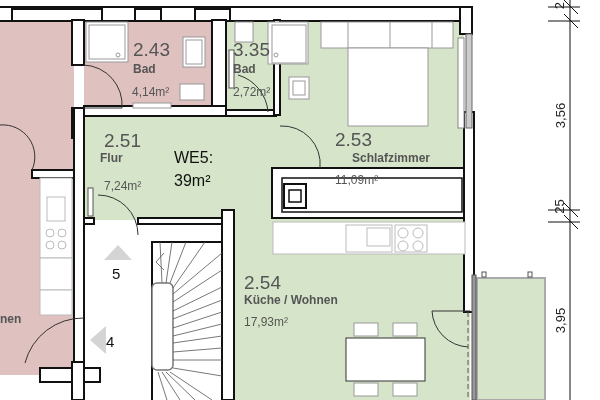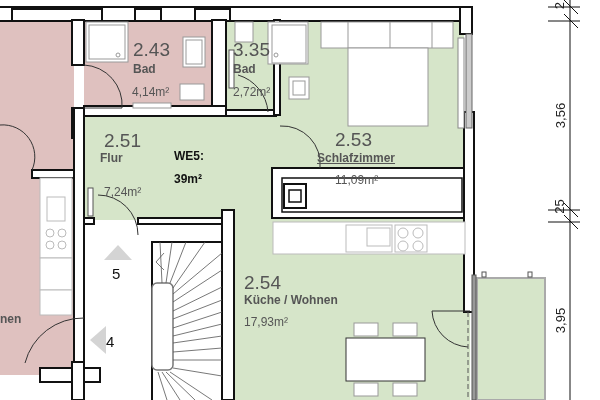--- a/index.html
+++ b/index.html
@@ -2,21 +2,21 @@
 <html><head>
 <meta charset="utf-8">
 <style>
   html,body{margin:0;padding:0;background:#fff;}
   body{width:600px;height:400px;overflow:hidden;position:relative;font-family:"Liberation Sans",sans-serif;}
   #plan{position:absolute;left:0;top:0;width:600px;height:400px;}
   .lbl{position:absolute;font-family:"Liberation Sans",sans-serif;color:#555;line-height:1;white-space:nowrap;}
   .num{font-size:19px;}
   .name{font-size:12px;font-weight:bold;}
   .area{font-size:12px;}
-  .we{color:#111;font-weight:bold;font-size:12px;}
+  .we{color:#111;font-weight:normal;font-size:16px;}
   .dim{position:absolute;font-size:13px;color:#222;transform:rotate(-90deg);transform-origin:center center;white-space:nowrap;}
   .marker{position:absolute;font-size:15px;color:#111;}
 </style>
 </head>
 <body>
 
 <svg id="plan" viewBox="0 0 600 400" xmlns="http://www.w3.org/2000/svg">
 
   <g>
     <rect x="0" y="20" width="74" height="355" fill="#dfc1bf"></rect>
@@ -185,27 +185,27 @@
 <div class="lbl num" style="left:133px;top:40px;">2.43</div>
 <div class="lbl name" style="left:133px;top:63px;">Bad</div>
 <div class="lbl area" style="left:132px;top:86px;">4,14m²</div>
 
 <div class="lbl num" style="left:233px;top:40px;">3.35</div>
 <div class="lbl name" style="left:233px;top:63px;">Bad</div>
 <div class="lbl area" style="left:233px;top:86px;">2,72m²</div>
 
 <div class="lbl num" style="left:104px;top:131px;">2.51</div>
 <div class="lbl name" style="left:100px;top:152px;">Flur</div>
-<div class="lbl area" style="left:104px;top:186px;">7,24m²</div>
+<div class="lbl area" style="left:104px;top:180px;">7,24m²</div>
 
 <div class="lbl we" style="left:174px;top:150px;">WE5:</div>
 <div class="lbl we" style="left:174px;top:173px;">39m²</div>
 
 <div class="lbl num" style="left:335px;top:130px;">2.53</div>
-<div class="lbl name" style="left:317px;top:152px;text-decoration:underline;">Schlafzimmer</div>
+<div class="lbl name" style="left:352px;top:152px;">Schlafzimmer</div>
 <div class="lbl area" style="left:335px;top:174px;">11,09m²</div>
 
 <div class="lbl num" style="left:244px;top:273px;">2.54</div>
 <div class="lbl name" style="left:244px;top:294px;">Küche / Wohnen</div>
 <div class="lbl area" style="left:244px;top:316px;">17,93m²</div>
 
 <div class="lbl name" style="left:0px;top:313px;">nen</div>
 
 <div class="marker" style="left:112px;top:265px;">5</div>
 <div class="marker" style="left:106px;top:333px;">4</div>

